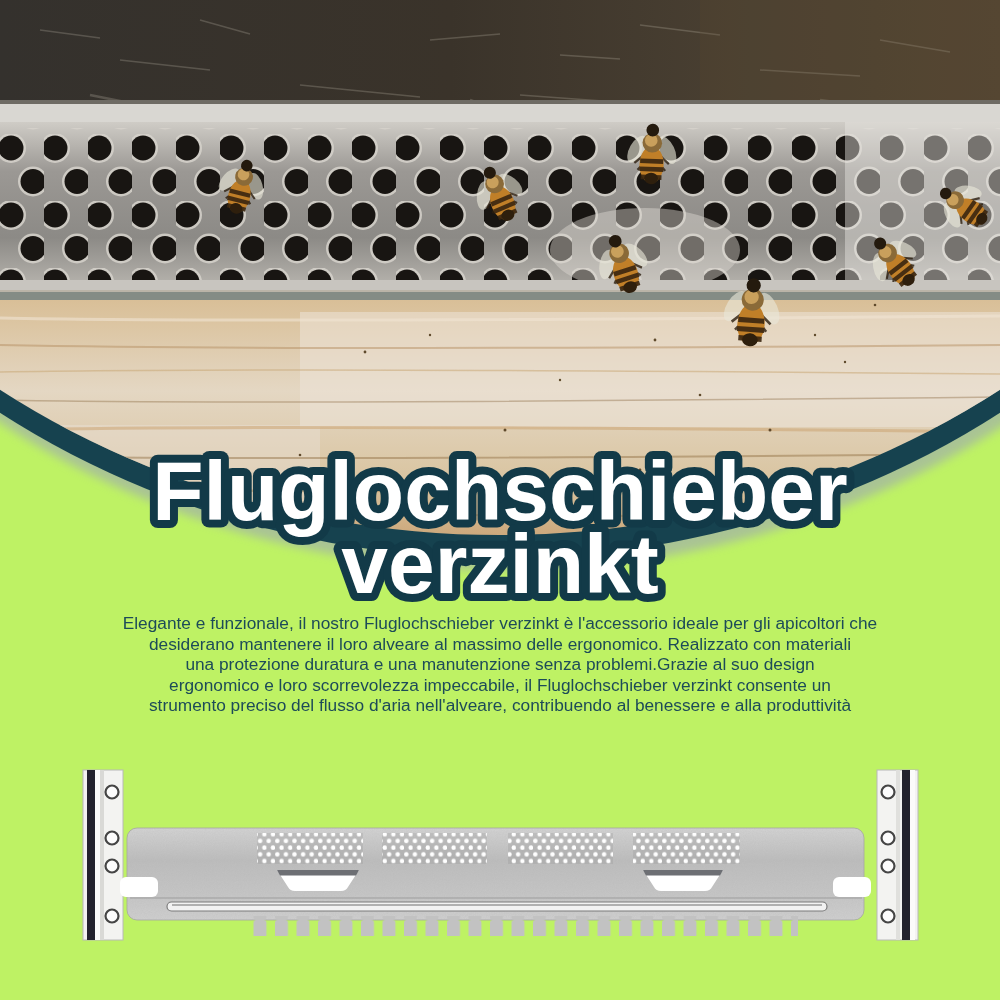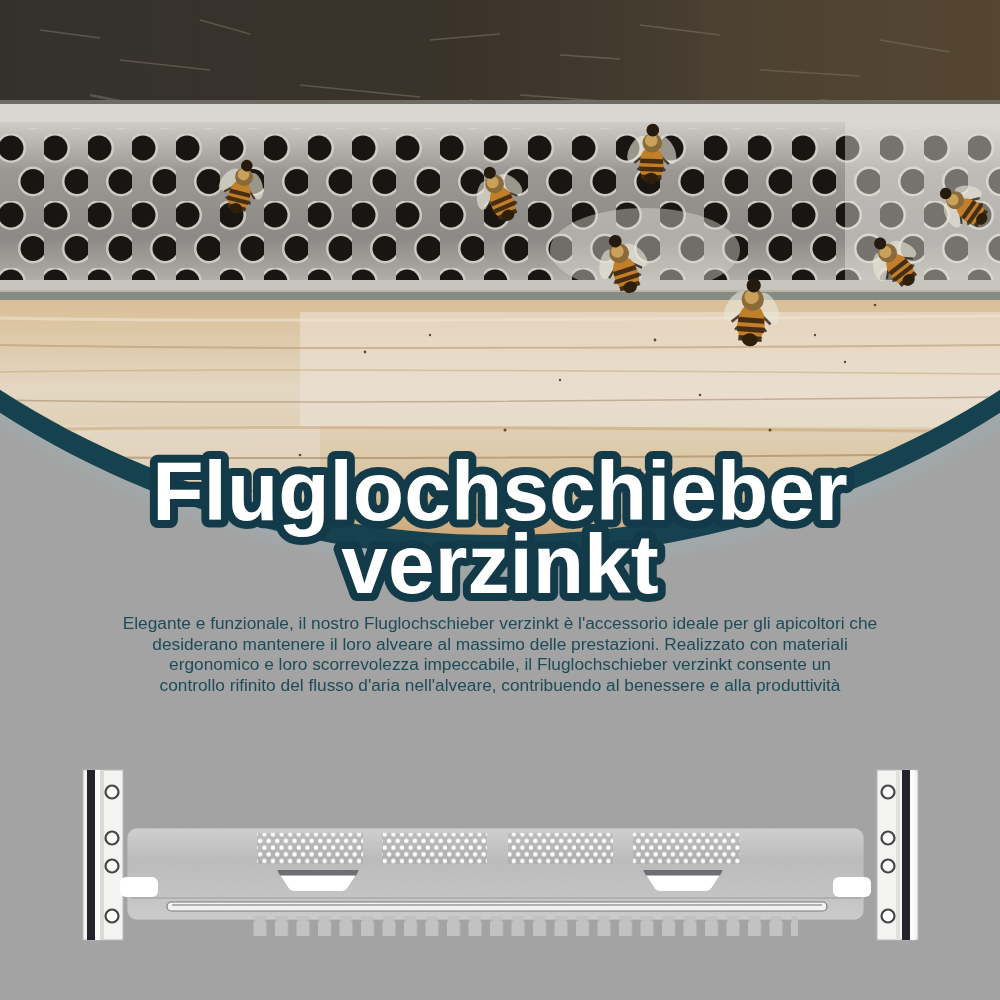--- a/index.html
+++ b/index.html
@@ -1,16 +1,16 @@
 <!DOCTYPE html>
 <html><head>
 <meta charset="utf-8">
 <style>
   html,body{margin:0;padding:0;background:#fff;}
-  .canvas{position:relative;width:1000px;height:1000px;background:#a3a3a3;overflow:hidden;
+  .canvas{position:relative;width:1000px;height:1000px;background:#bef264;overflow:hidden;
           font-family:"Liberation Sans",sans-serif;}
   .hero-svg{position:absolute;top:0;left:0;z-index:1;}
   .title-svg{position:absolute;top:0;left:0;z-index:3;}
   .title-text{font-family:"Liberation Sans",sans-serif;font-weight:bold;font-size:84px;
               fill:#ffffff;stroke:#123a48;stroke-width:16px;paint-order:stroke fill;
               stroke-linejoin:round;stroke-linecap:round;text-anchor:middle;letter-spacing:0px;}
   .description{position:absolute;top:613px;left:0;width:1000px;text-align:center;z-index:2;
                color:#1d4b58;font-size:17.3px;line-height:20.6px;font-weight:400;}
   .description div{white-space:nowrap;}
   .product{position:absolute;top:758px;left:60px;z-index:1;}
@@ -128,23 +128,24 @@
     </g>
   </svg>
 
   <svg class="title-svg" width="1000" height="640" viewBox="0 0 1000 640">
     <text class="title-text" x="500" y="520">Fluglochschieber</text>
     <text class="title-text" x="500" y="593">verzinkt</text>
   </svg>
 
   <div class="description">
     <div>Elegante e funzionale, il nostro Fluglochschieber verzinkt è l'accessorio ideale per gli apicoltori che</div>
-    <div>desiderano mantenere il loro alveare al massimo delle prestazioni. Realizzato con materiali</div>
+    <div>desiderano mantenere il loro alveare al massimo delle ergonomico. Realizzato con materiali</div>
+    <div>una protezione duratura e una manutenzione senza problemi.Grazie al suo design</div>
     <div>ergonomico e loro scorrevolezza impeccabile, il Fluglochschieber verzinkt consente un</div>
-    <div>controllo rifinito del flusso d'aria nell'alveare, contribuendo al benessere e alla produttività</div>
+    <div>strumento preciso del flusso d'aria nell'alveare, contribuendo al benessere e alla produttività</div>
   </div>
 
   <div class="product">
     <svg width="880" height="200" viewBox="0 0 880 200">
       <defs>
         <linearGradient id="gPlate" x1="0" y1="0" x2="0" y2="1">
           <stop offset="0" stop-color="#d4d4d4"></stop>
             <stop offset="0.35" stop-color="#bdbdbd"></stop>
           <stop offset="0.75" stop-color="#c7c7c7"></stop>
             <stop offset="1" stop-color="#d0d0d0"></stop>

